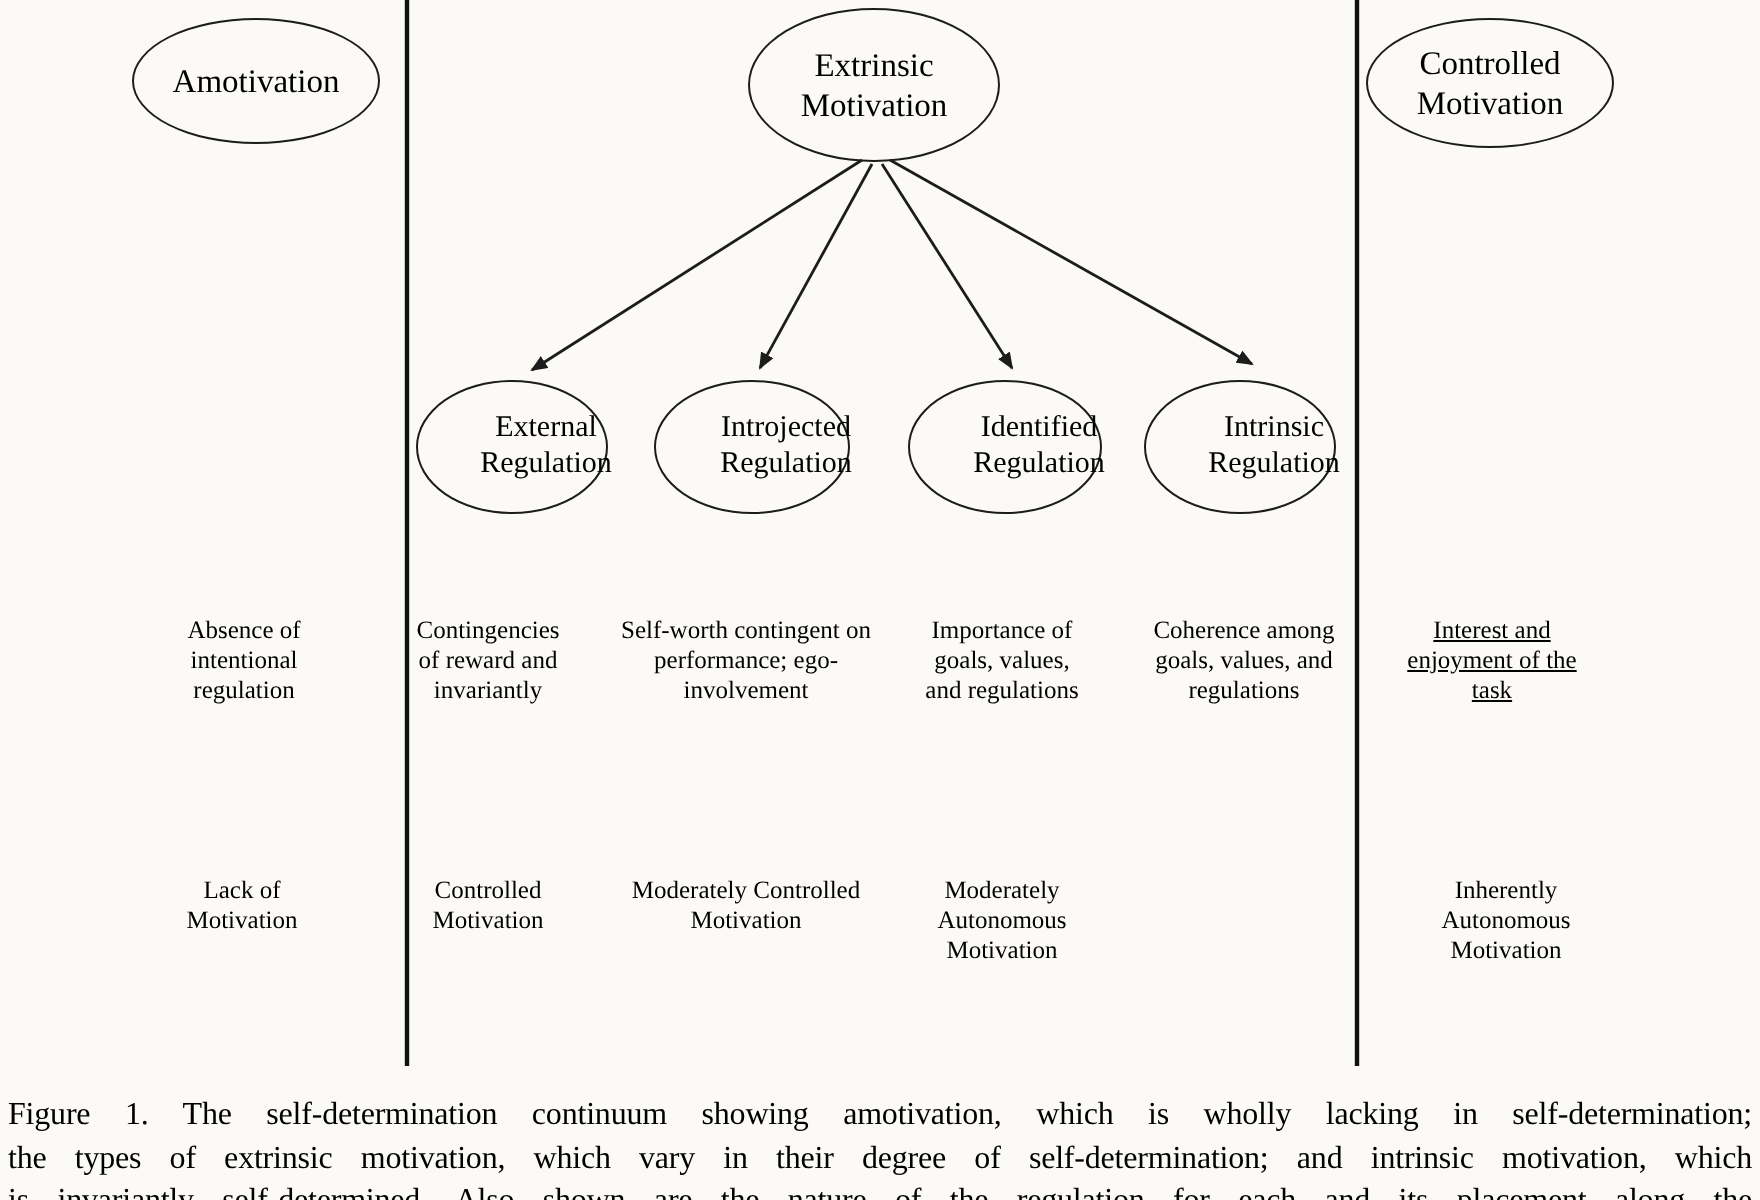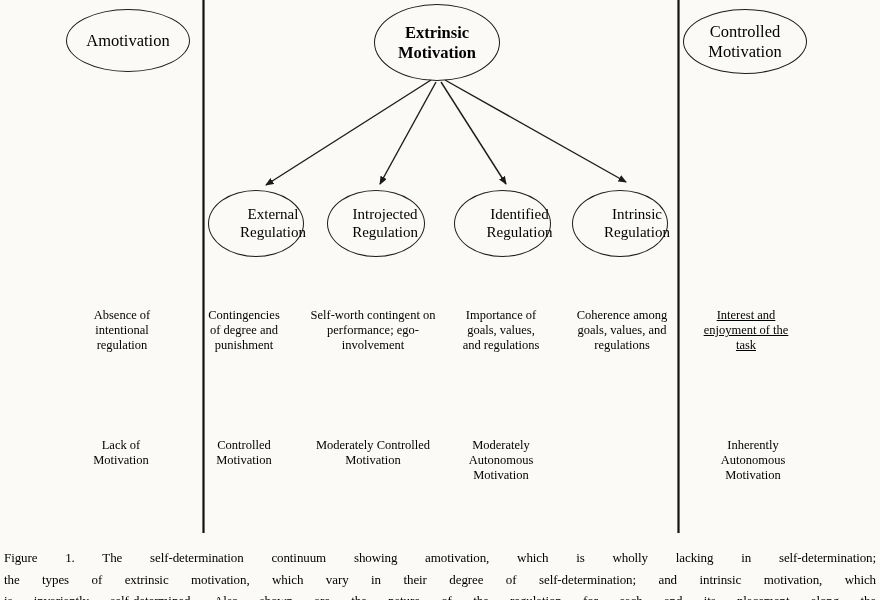--- a/index.html
+++ b/index.html
@@ -36,21 +36,21 @@
   .cell{
     position:absolute;
     text-align:center;
     font-size:12.5px;
     line-height:15px;
   }
   .caption{
     position:absolute;
     left:4px;top:547px;width:872px;height:53px;
     overflow:hidden;
-    font-size:13px;
+    font-size:16px;
     letter-spacing:-0.1px;
   }
   .caption-line{
     line-height:21.5px;
     text-align:justify;
     text-align-last:justify;
     white-space:normal;
   }
 </style>
 </head>
@@ -71,46 +71,46 @@
       <line x1="436" y1="82" x2="380" y2="184" marker-end="url(#arrow)"></line>
       <line x1="441" y1="82" x2="506" y2="184" marker-end="url(#arrow)"></line>
       <line x1="445" y1="80" x2="626" y2="182" marker-end="url(#arrow)"></line>
     </g>
   </svg>
 
   <div class="ellipse top-ellipse" style="left:66px;top:9px;width:124px;height:63px;">
     <div class="lbl">Amotivation</div>
   </div>
 
-  <div class="ellipse top-ellipse" style="left:374px;top:4px;width:126px;height:77px;font-weight:bold;">
+  <div class="ellipse top-ellipse" style="left:374px;top:4px;width:126px;height:77px;">
     <div class="lbl">Extrinsic Motivation</div>
   </div>
 
   <div class="ellipse top-ellipse" style="left:683px;top:9px;width:124px;height:65px;">
     <div class="lbl">Controlled Motivation</div>
   </div>
 
   <div class="ellipse reg-ellipse" style="left:208px;top:190px;width:96px;height:67px;">
     <div class="lbl">External Regulation</div>
   </div>
 
-  <div class="ellipse reg-ellipse" style="left:327px;top:190px;width:98px;height:67px;justify-content:flex-end;">
+  <div class="ellipse reg-ellipse" style="left:327px;top:190px;width:98px;height:67px;">
     <div class="lbl">Introjected Regulation</div>
   </div>
 
   <div class="ellipse reg-ellipse" style="left:454px;top:190px;width:97px;height:67px;">
     <div class="lbl">Identified Regulation</div>
   </div>
 
   <div class="ellipse reg-ellipse" style="left:572px;top:190px;width:96px;height:67px;">
     <div class="lbl">Intrinsic Regulation</div>
   </div>
 
   <div class="cell" style="left:77px;top:308px;width:90px;">Absence of intentional regulation</div>
-  <div class="cell" style="left:202px;top:308px;width:84px;">Contingencies of degree and punishment</div>
+  <div class="cell" style="left:202px;top:308px;width:84px;">Contingencies of reward and invariantly</div>
   <div class="cell" style="left:310px;top:308px;width:126px;">Self-worth contingent on performance; ego-involvement</div>
   <div class="cell" style="left:457px;top:308px;width:88px;text-align:center;">Importance of goals, values, and regulations</div>
   <div class="cell" style="left:570px;top:308px;width:104px;">Coherence among goals, values, and regulations</div>
   <div class="cell" style="left:698px;top:308px;width:96px;text-decoration:underline;">Interest and enjoyment of the task</div>
 
   <div class="cell" style="left:86px;top:438px;width:70px;">Lack of Motivation</div>
   <div class="cell" style="left:209px;top:438px;width:70px;">Controlled Motivation</div>
   <div class="cell" style="left:303px;top:438px;width:140px;">Moderately Controlled Motivation</div>
   <div class="cell" style="left:462px;top:438px;width:78px;">Moderately Autonomous Motivation</div>
   <div class="cell" style="left:714px;top:438px;width:78px;">Inherently Autonomous Motivation</div>

